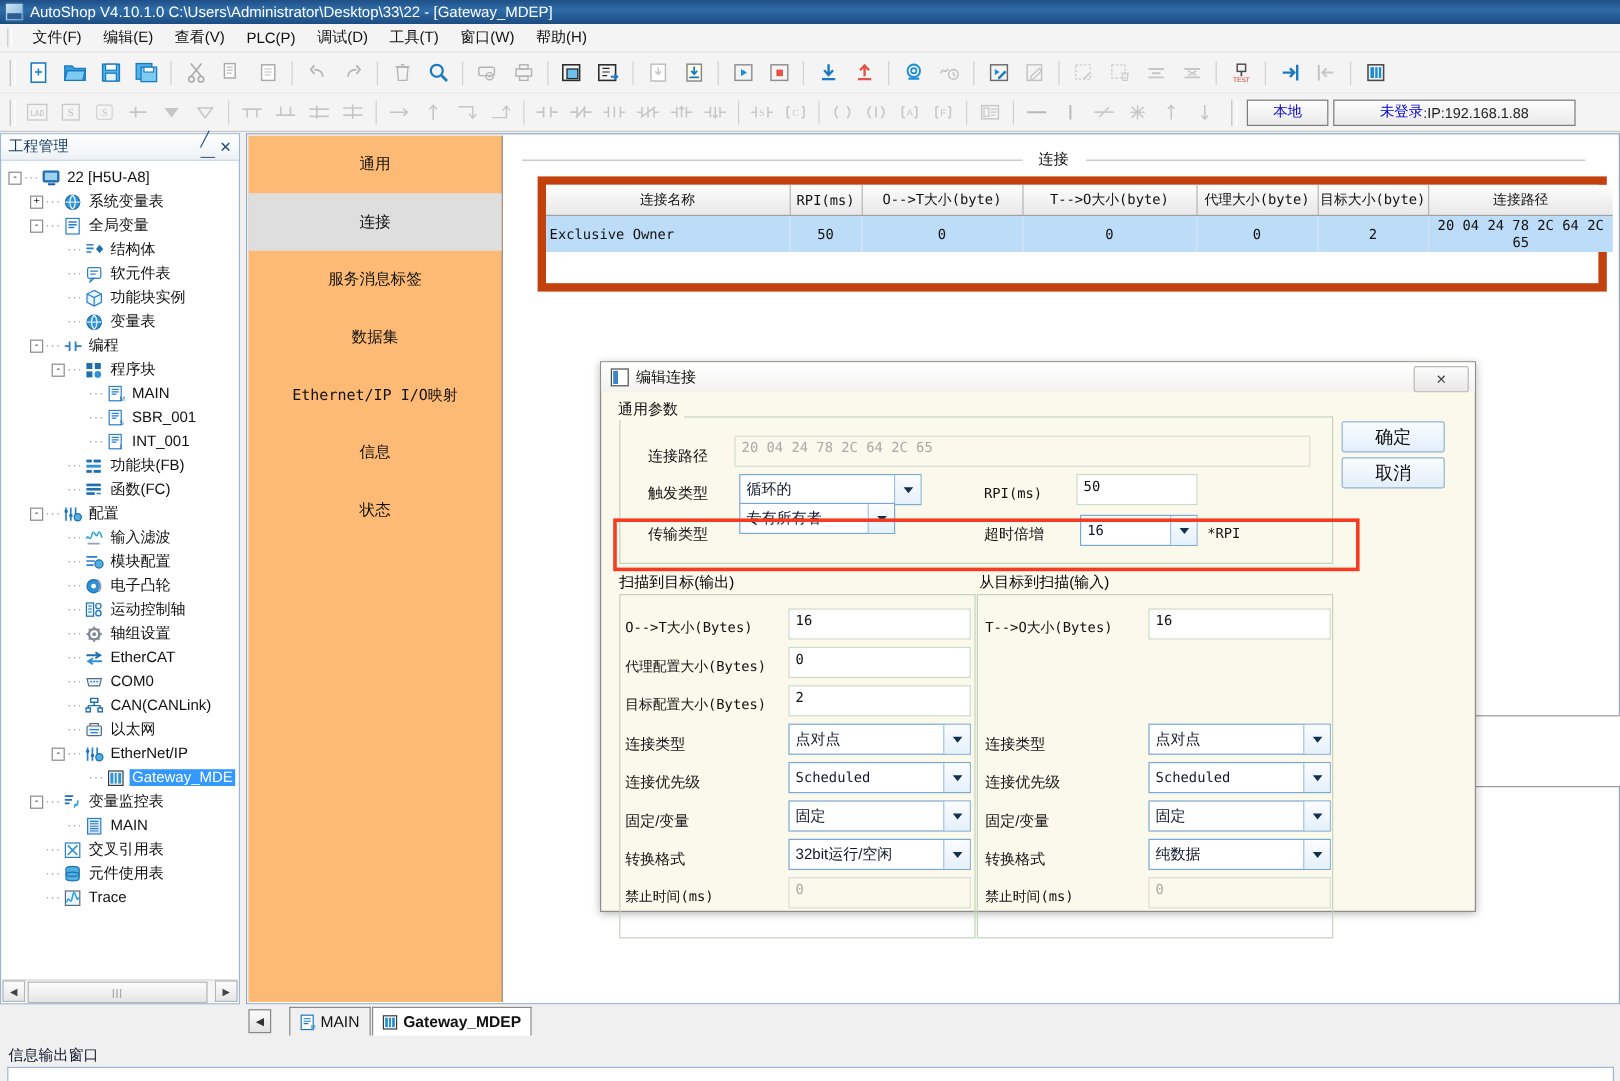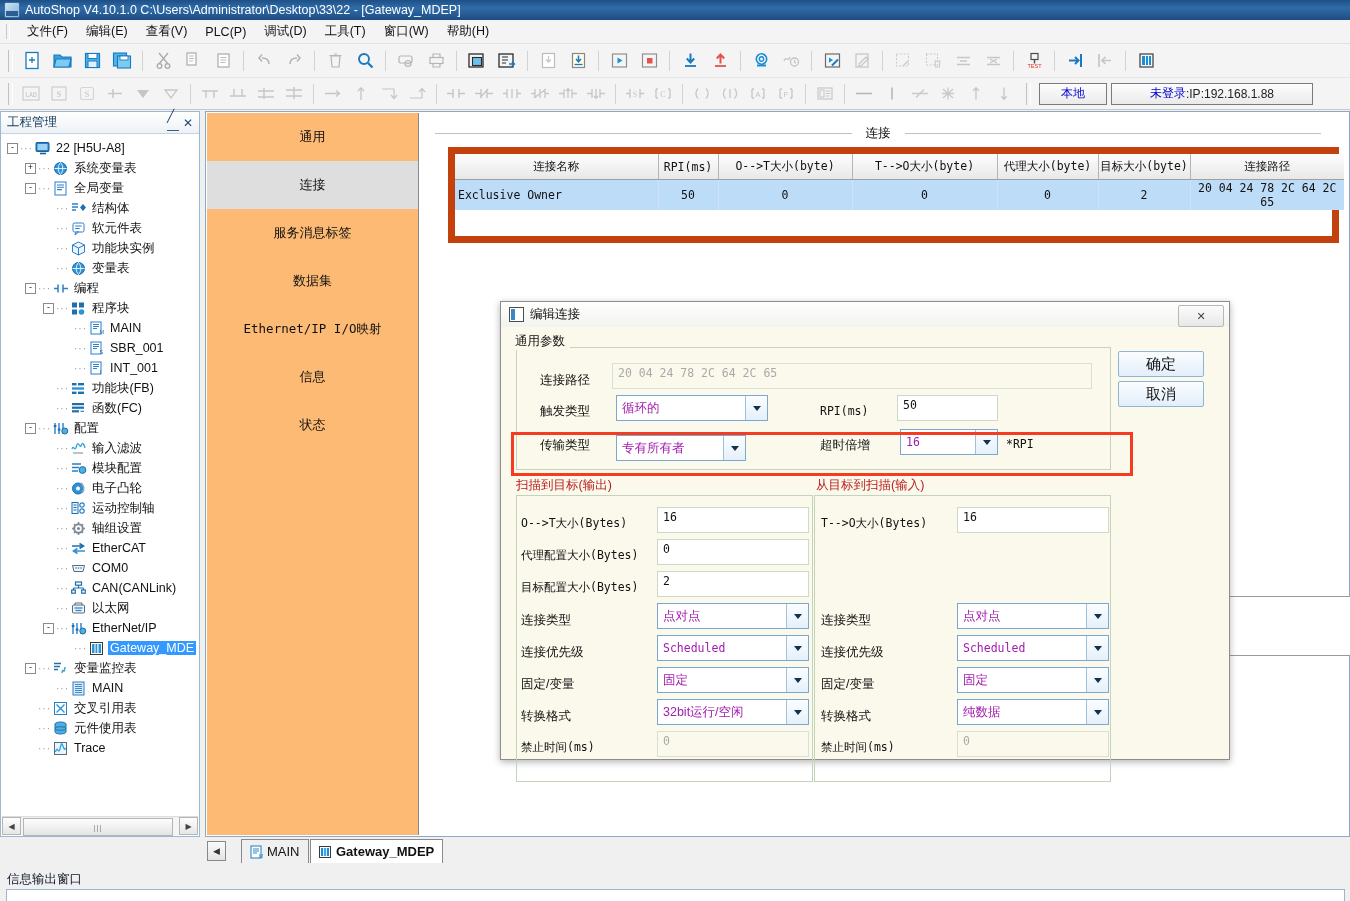--- a/index.html
+++ b/index.html
@@ -186,37 +186,37 @@
     display:flex;align-items:center;justify-content:center;font-size:11px;color:#444;border-radius:2px;
   }
   .dlg-body{position:absolute;left:3px;top:25px;right:3px;bottom:3px;background:#fbf9ec;}
 
   .gp-title{position:absolute;left:11px;top:6px;font-size:12.5px;color:#111;background:#fbf9ec;padding-right:5px;z-index:2;}
   .gp{position:absolute;border:1px solid #c3d4b9;box-sizing:border-box;}
   #gp-general{left:12px;top:20px;width:595px;height:123px;}
   #gp-out{left:12px;top:168px;width:297px;height:287px;}
   #gp-in{left:310px;top:168px;width:297px;height:287px;}
 
-  .sub-l{position:absolute;font-size:12.5px;color:#b91c1c;}
+  .sub-l{position:absolute;font-size:12.5px;color:#000000;}
   .fld-lab{
     position:absolute;font-family:"DejaVu Sans Mono","Liberation Mono",monospace;
     font-size:11.5px;color:#111;
   }
   .fld-lab.cn{font-family:"Liberation Sans",sans-serif;font-size:12.5px;}
   .inp{
     position:absolute;box-sizing:border-box;border:1px solid #9dc2e0;background:#fff;
     font-family:"DejaVu Sans Mono","Liberation Mono",monospace;font-size:11.5px;color:#111;
     padding:2px 0 0 5px;height:26px;
   }
   .inp.ro{border:1px solid #d8dfd3;background:#fbf9ec;color:#a9a9a9;}
   .inp.gr{border:1px solid #cddbc6;background:#fff;}
   .cmb{position:absolute;box-sizing:border-box;height:26px;border:1px solid #7aa8cf;background:#fff;}
   .cmb .val{
     position:absolute;left:5px;top:4px;right:24px;
-    font-size:12.5px;color:#a21caf;white-space:nowrap;overflow:hidden;
+    font-size:12.5px;color:#0f172a;white-space:nowrap;overflow:hidden;
   }
   .cmb .val.mono{font-family:"DejaVu Sans Mono","Liberation Mono",monospace;font-size:11.5px;top:5px;}
   .cmb .arr{
     position:absolute;right:0;top:0;width:21px;bottom:0;
     border-left:1px solid #9dc2e0;background:linear-gradient(to bottom,#fbfdff,#e5f0fa);
     display:flex;align-items:center;justify-content:center;
   }
   .cmb .arr i{border-left:4px solid transparent;border-right:4px solid transparent;border-top:5px solid #12314f;display:block;}
   .okbtn{
     position:absolute;width:84px;height:24px;border:1px solid #8eb4d6;border-radius:2px;
@@ -1240,21 +1240,21 @@
       <div class="cmb" style="left:112px;top:68px;width:152px;">
         <div class="val">循环的</div>
         <div class="arr">
             <i></i>
           </div>
       </div>
       <div class="fld-lab" style="left:316px;top:77px;">RPI(ms)</div>
       <div class="inp gr" style="left:393px;top:68px;width:101px;">50</div>
 
       <div class="fld-lab cn" style="left:36px;top:110px;">传输类型</div>
-      <div class="cmb" style="left:112px;top:108px;width:130px;padding-left:36px;">
+      <div class="cmb" style="left:112px;top:92px;width:130px;padding-left:36px;">
         <div class="val">专有所有者</div>
         <div class="arr">
             <i></i>
           </div>
       </div>
       <div class="fld-lab cn" style="left:316px;top:110px;">超时倍增</div>
       <div class="cmb" style="left:396px;top:102px;width:98px;">
         <div class="val mono">16</div>
         <div class="arr">
             <i></i>

